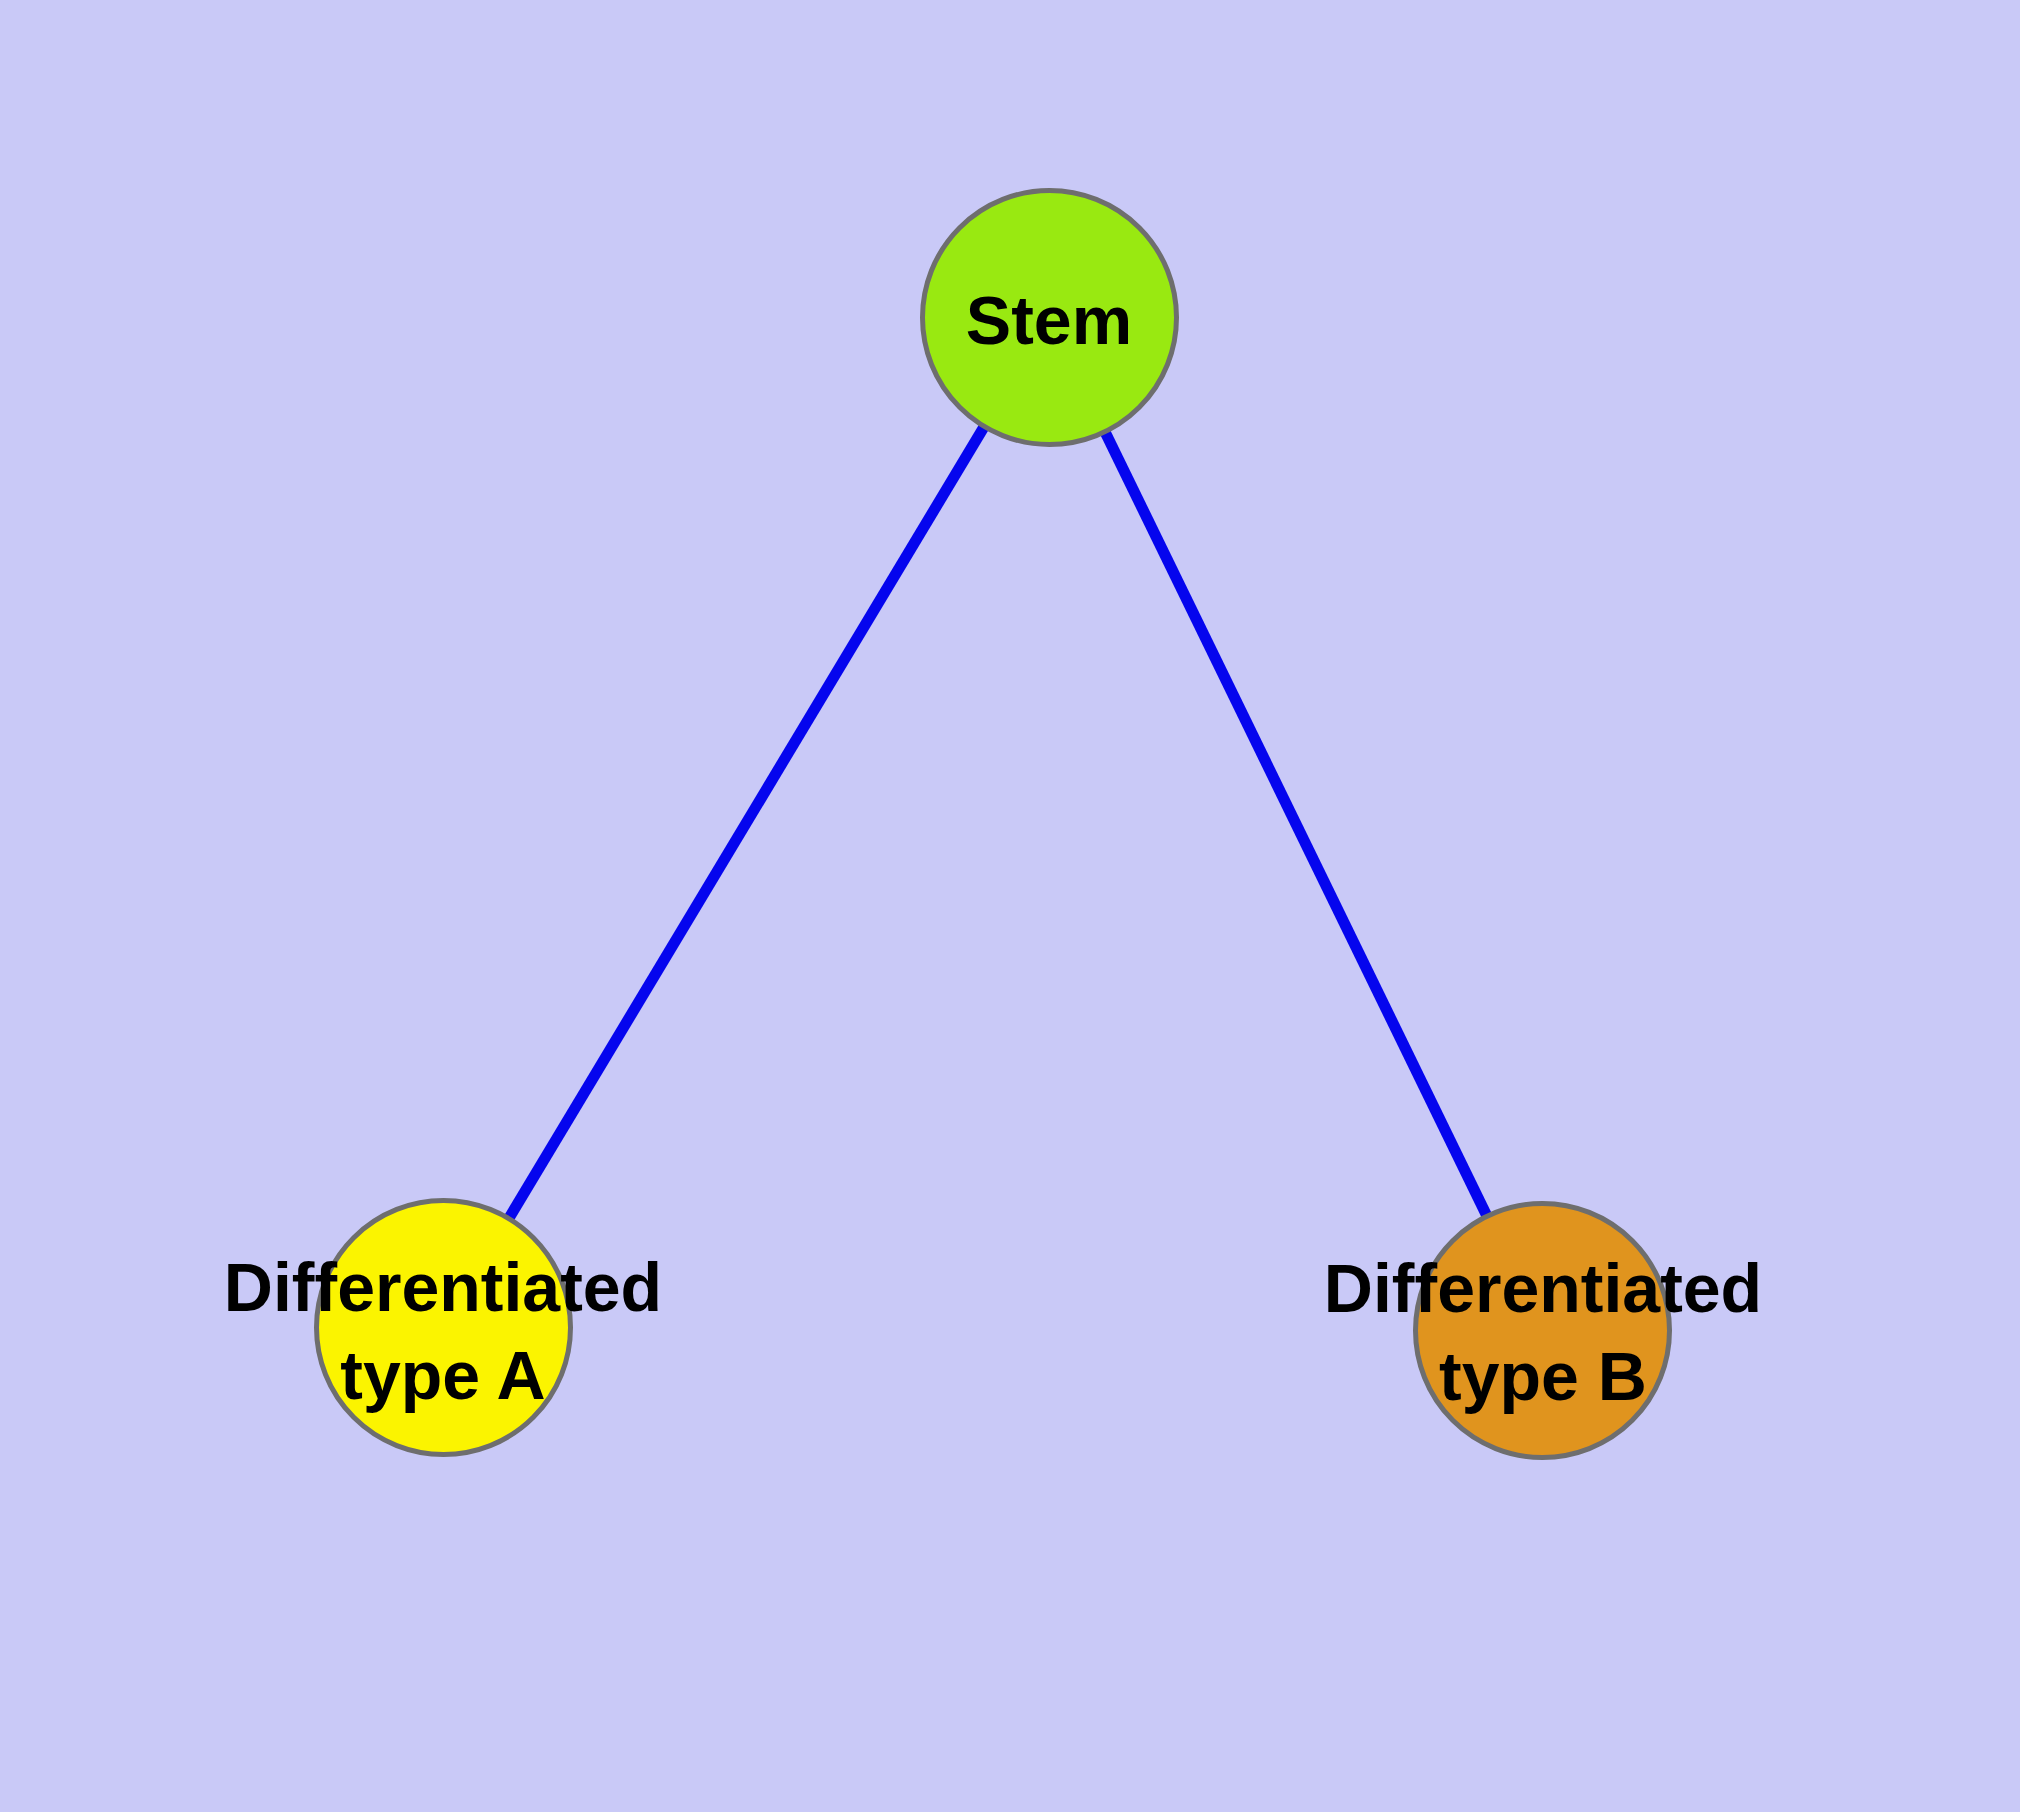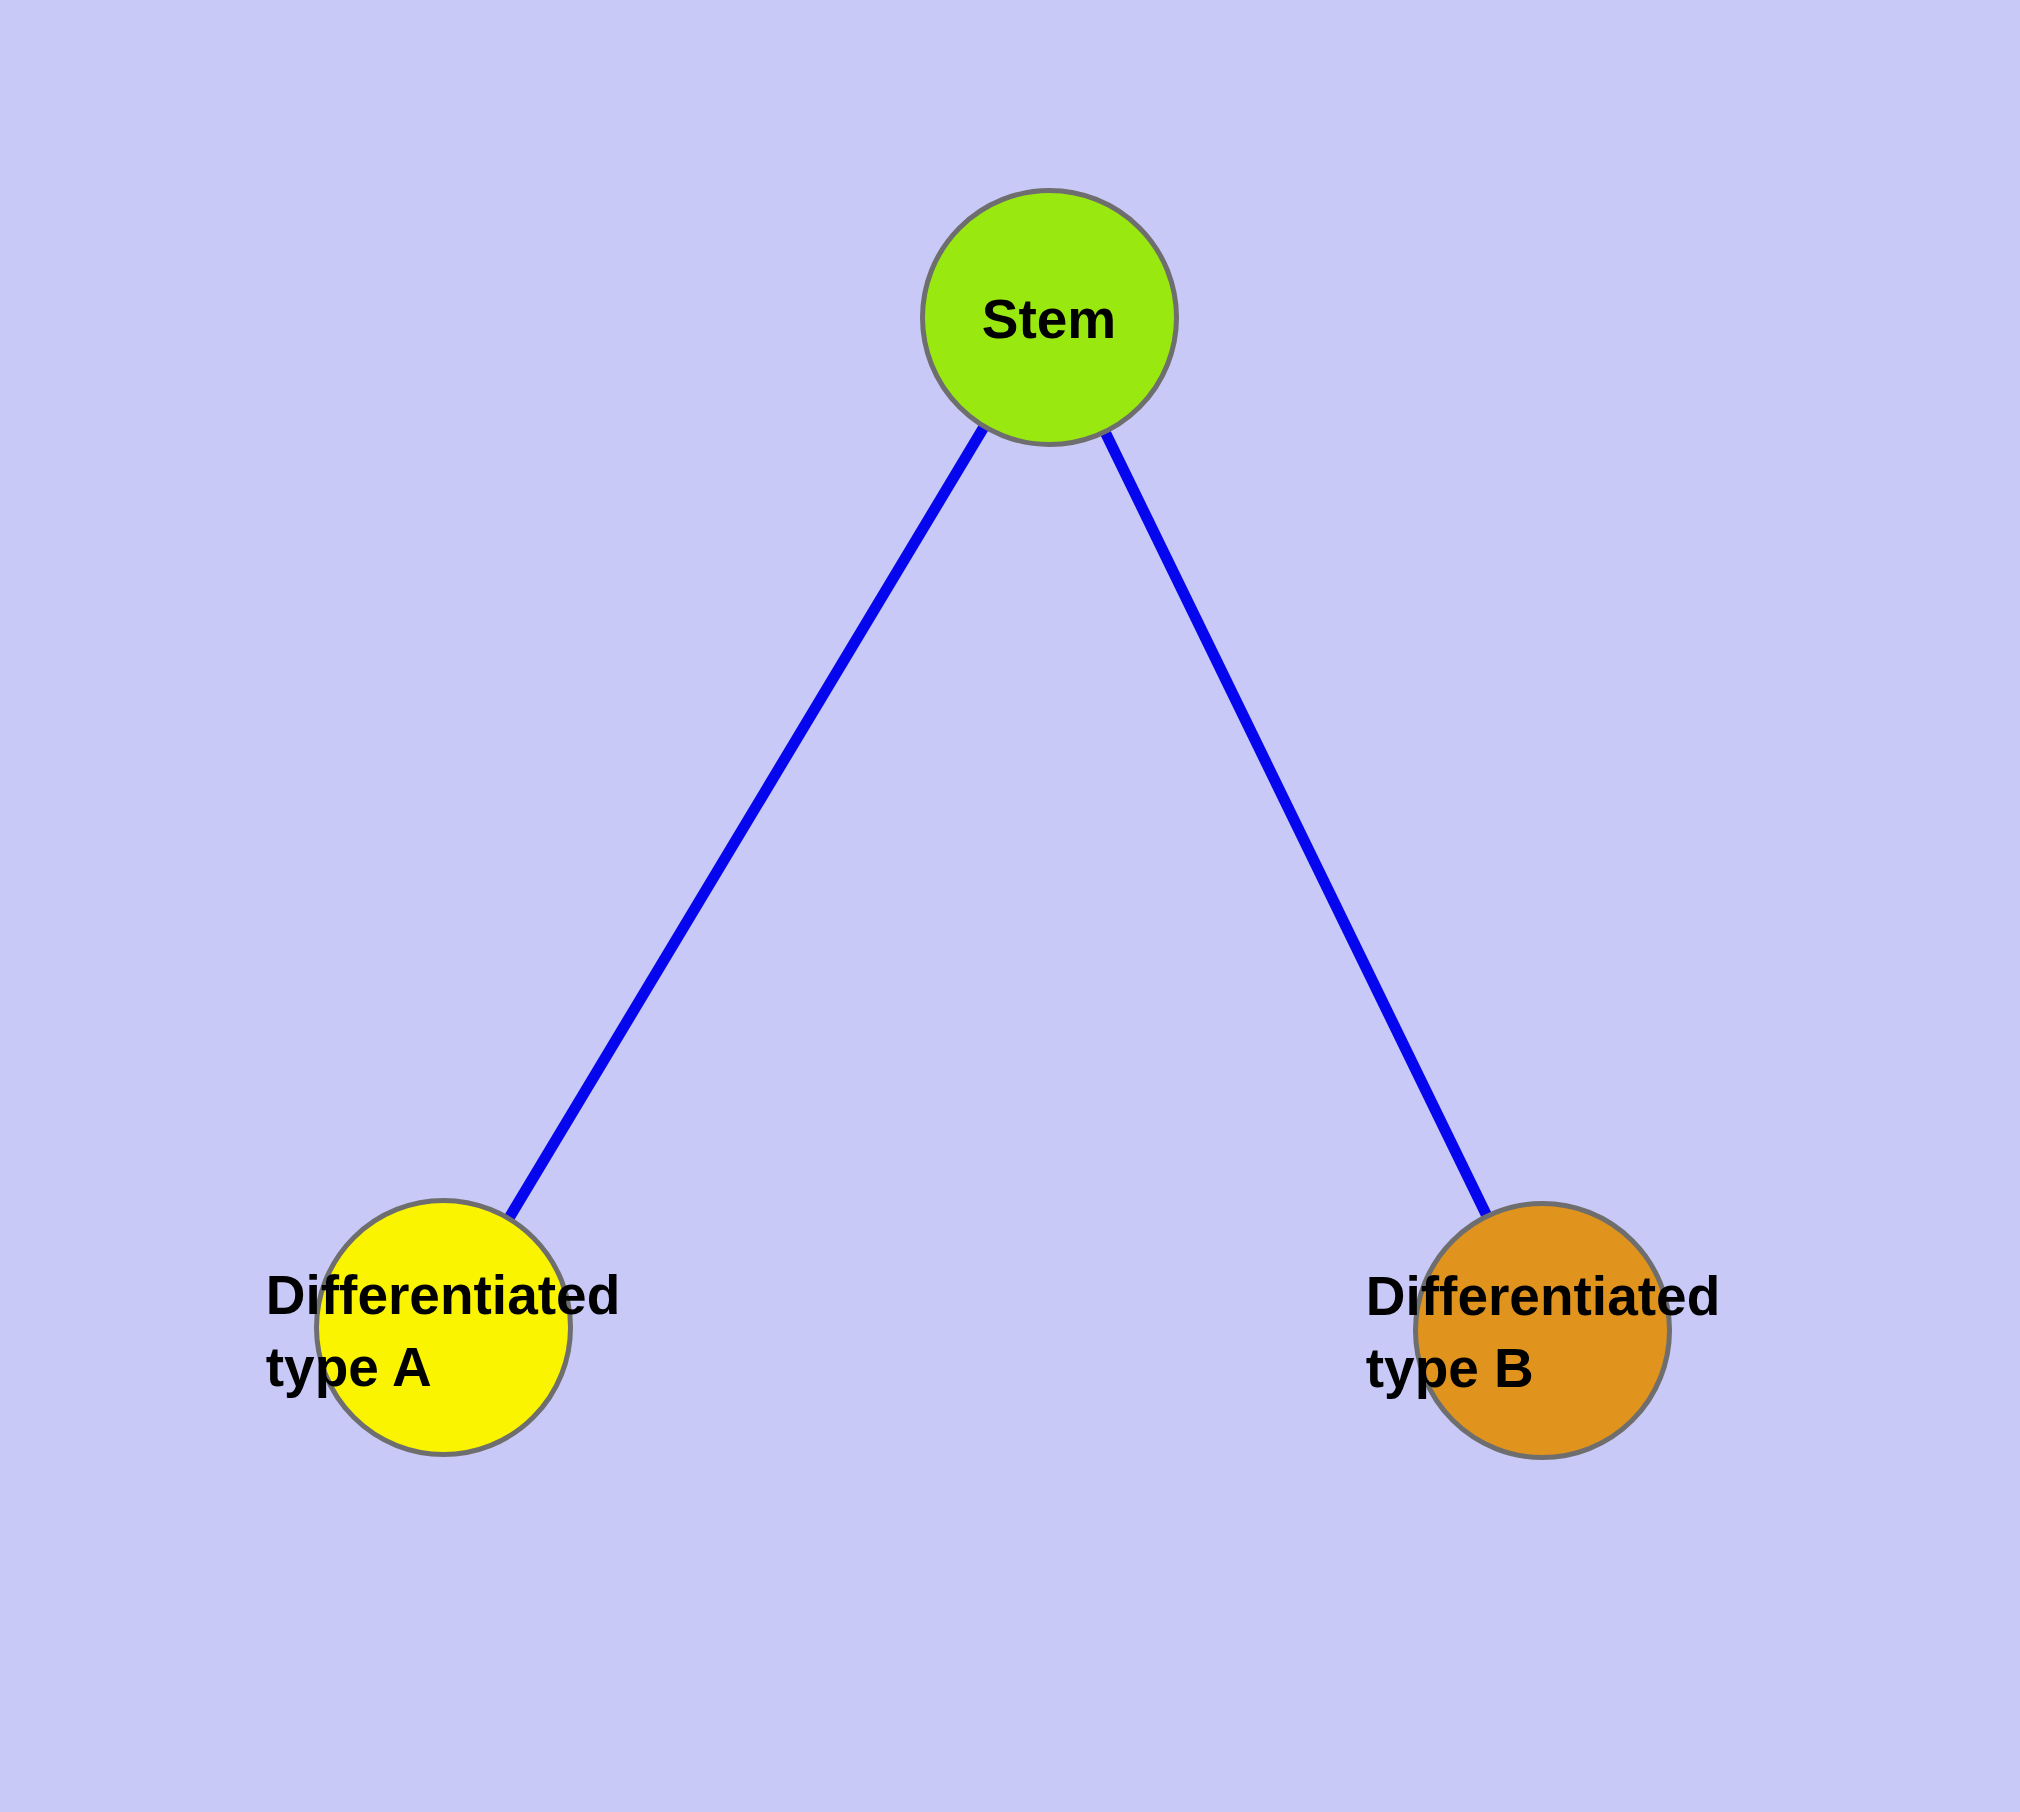--- a/index.html
+++ b/index.html
@@ -36,22 +36,23 @@
   }
   .node-circle.stem   { left: 920px; top: 188px;  }
   .node-circle.type-a { left: 314px;  top: 1198px; }
   .node-circle.type-b { left: 1413px; top: 1201px; }
   .node-label {
     position: absolute;
     transform: translate(-50%, -50%);
     z-index: 3;
     color: #000000;
     font-weight: bold;
-    font-size: 55px;
+    font-size: 68px;
     line-height: 1.3;
+    text-align: center;
     white-space: pre-line;
     pointer-events: none;
   }
   .node-label.stem   { left: 1049px; top: 320px;  }
   .node-label.type-a { left: 443px;  top: 1331px; }
   .node-label.type-b { left: 1543px; top: 1332px; }
 </style>
 </head>
 <body>
 

